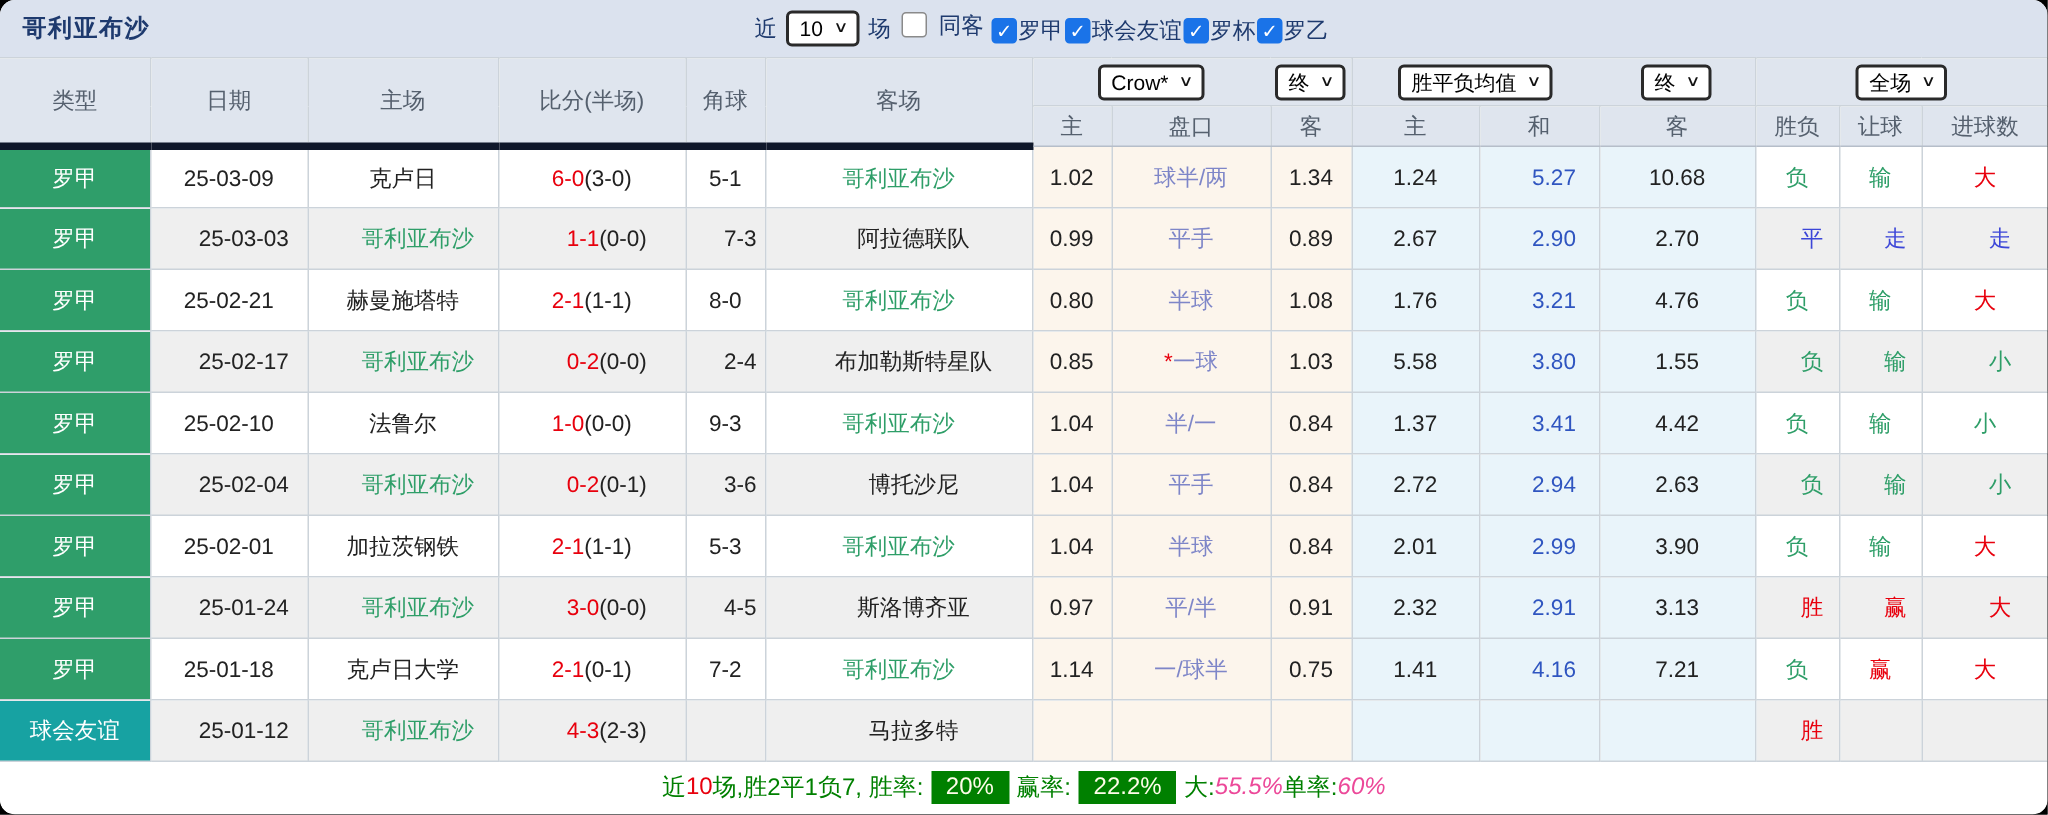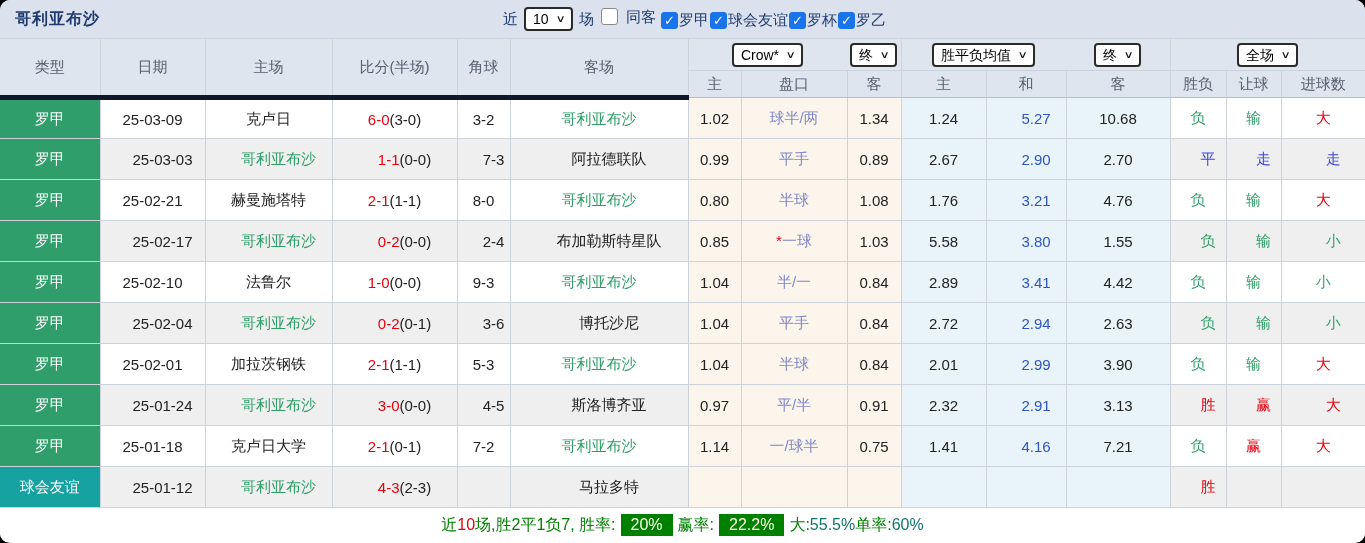--- a/index.html
+++ b/index.html
@@ -47,21 +47,21 @@
   tr.even .plain{background:#efefef;padding-left:20px;}
   tr.odd .plain{background:#ffffff;}
   .res-red{color:#e8000d;}
   .res-blue{color:#3c46d8;}
   .res-green{color:#2e9e68;}
 
   
   .footer{height:34px;display:flex;align-items:center;justify-content:center;font-size:16px;background:#fff;}
   .f-green{color:#008000;}
   .f-red{color:#e8000d;}
-  .f-blue{color:#0f766e;}
+  .f-blue{color:#ec4899;font-style:italic;}
   .f-badge{background:#008000;color:#fffdea;padding:2px 10px;margin:0 5px;display:inline-block;}
 </style>
 </head>
 <body>
 
 <div class="page">
 
   <div class="topbar">
     <span class="title">哥利亚布沙</span>
     <div class="controls">
@@ -169,21 +169,21 @@
           <th>让球</th>
           <th>进球数</th>
         </tr>
     </thead>
     <tbody id="rows">
         <tr class="odd">
           <td class="lt" style="background: rgb(47, 158, 106);">罗甲</td>
           <td class="plain">25-03-09</td>
           <td class="plain">克卢日</td>
           <td class="plain"><span class="score-main">6-0</span><span>(3-0)</span></td>
-          <td class="plain">3-2</td>
+          <td class="plain">5-1</td>
           <td class="plain team-self">哥利亚布沙</td>
           <td class="odd">1.02</td>
           <td class="handicap">球半/两</td>
           <td class="odd">1.34</td>
           <td class="avg">1.24</td>
           <td class="avg avg-mid">5.27</td>
           <td class="avg">10.68</td>
           <td class="plain res-green">负</td>
           <td class="plain res-green">输</td>
           <td class="plain res-red">大</td>
@@ -242,21 +242,21 @@
         <tr class="odd">
           <td class="lt" style="background: rgb(47, 158, 106);">罗甲</td>
           <td class="plain">25-02-10</td>
           <td class="plain">法鲁尔</td>
           <td class="plain"><span class="score-main">1-0</span><span>(0-0)</span></td>
           <td class="plain">9-3</td>
           <td class="plain team-self">哥利亚布沙</td>
           <td class="odd">1.04</td>
           <td class="handicap">半/一</td>
           <td class="odd">0.84</td>
-          <td class="avg">2.89</td>
+          <td class="avg">1.37</td>
           <td class="avg avg-mid">3.41</td>
           <td class="avg">4.42</td>
           <td class="plain res-green">负</td>
           <td class="plain res-green">输</td>
           <td class="plain res-green">小</td>
         </tr>
         <tr class="even">
           <td class="lt" style="background: rgb(47, 158, 106);">罗甲</td>
           <td class="plain">25-02-04</td>
           <td class="plain team-self">哥利亚布沙</td>

